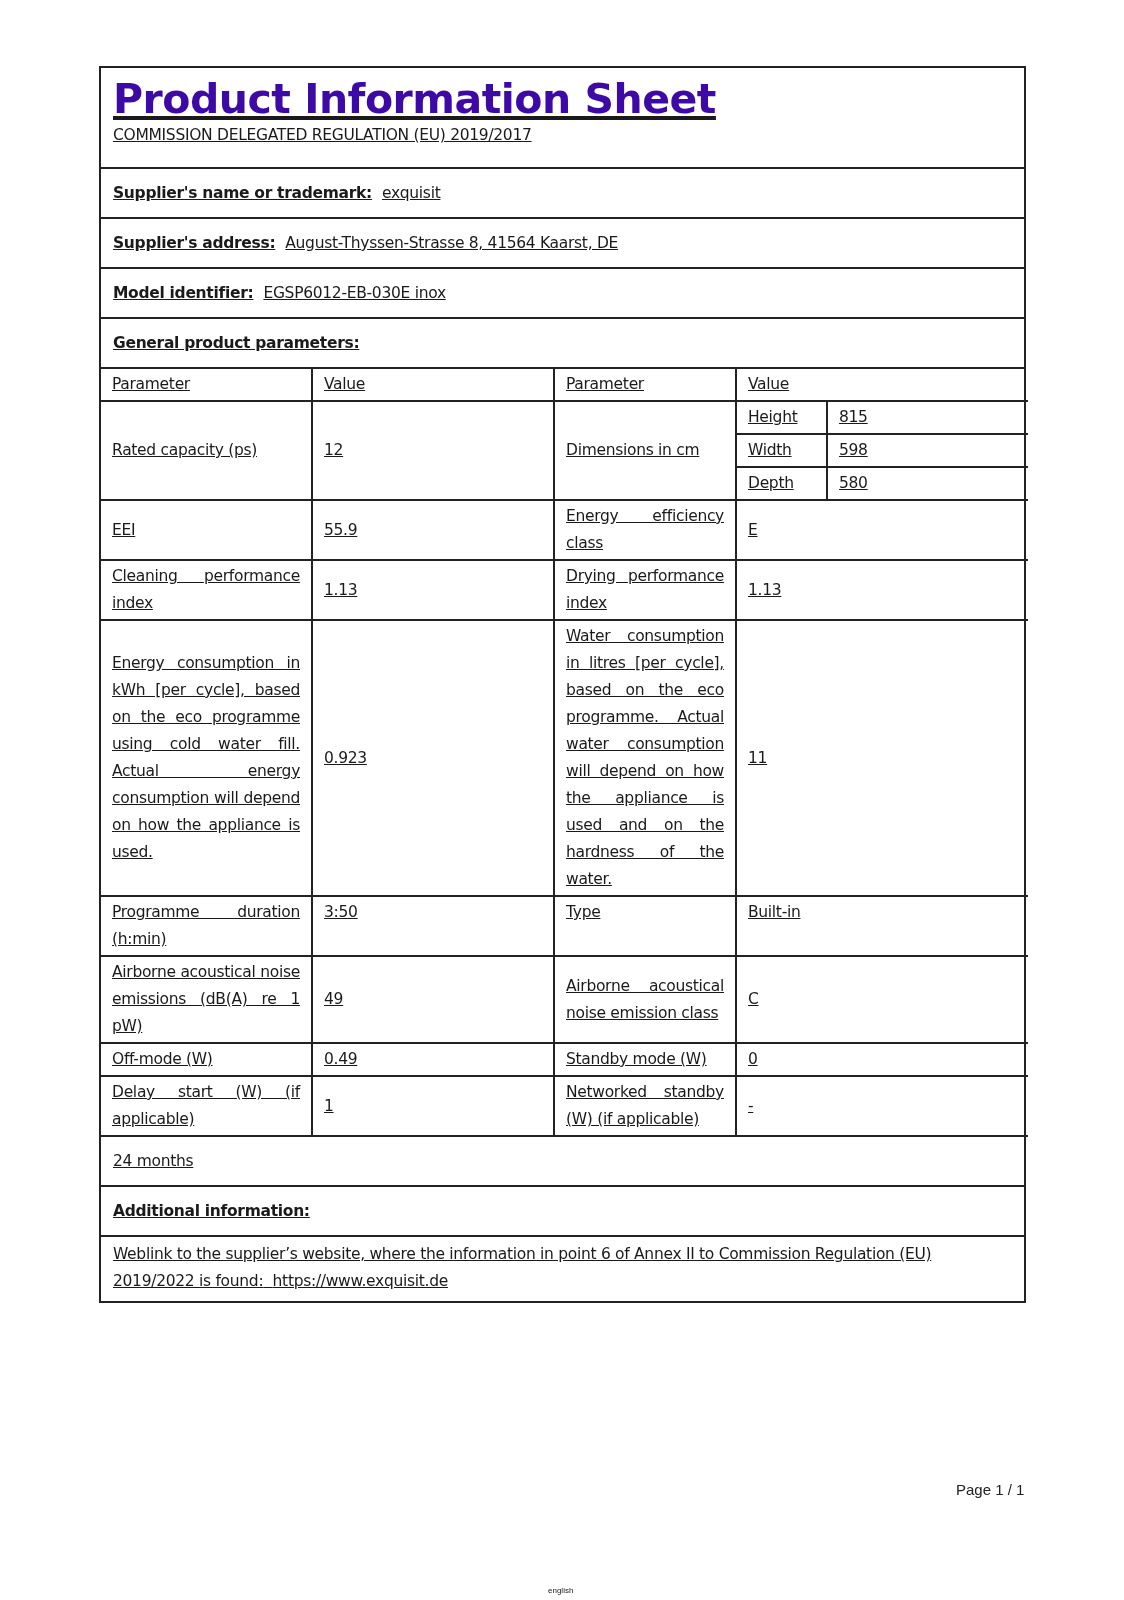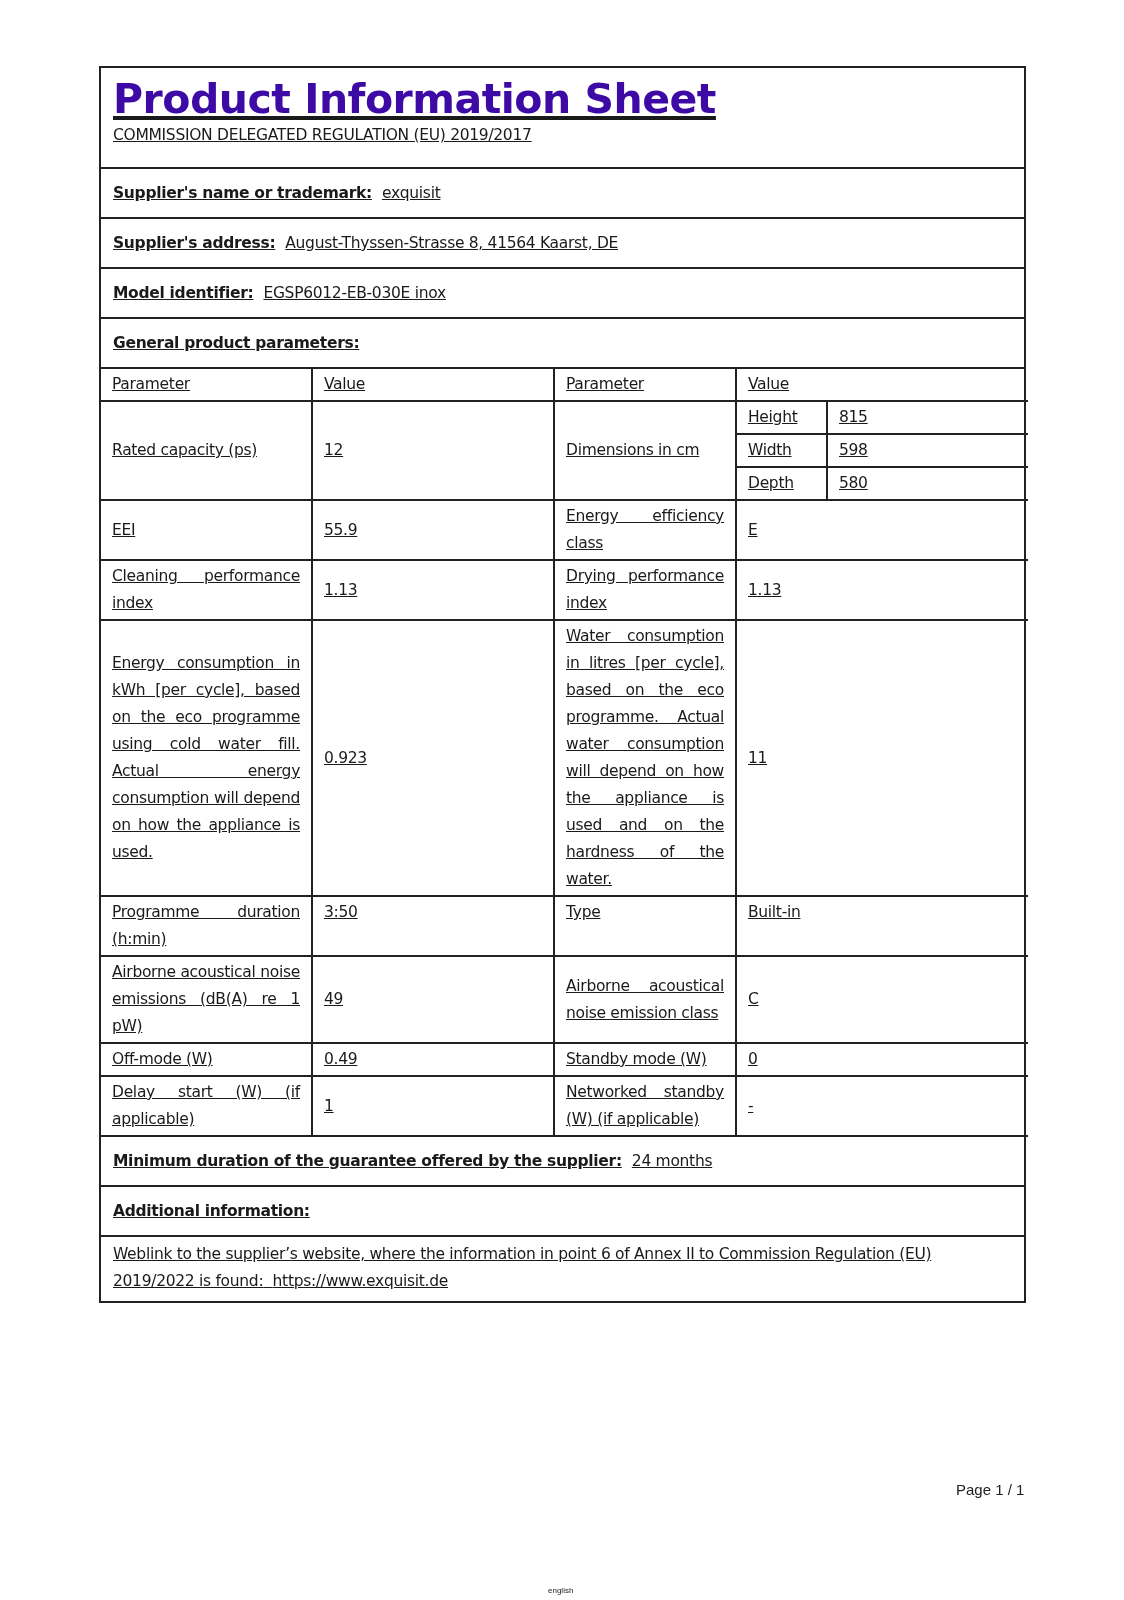--- a/index.html
+++ b/index.html
@@ -117,21 +117,20 @@
       <td class="j">Delay start (W) (if applicable)</td>
       <td class="c">1</td>
       <td class="j">Networked standby (W) (if applicable)</td>
       <td class="c last" colspan="2">-</td>
     </tr>
   </tbody>
     </table>
 
   <div class="footer-rows">
     <div class="row" style="border-top:none">
-      <span class="lbl">Minimum duration of the guarantee offered by the supplier:</span>
       <span>24 months</span>
     </div>
     <div class="row">
       <span class="lbl">Additional information:</span>
     </div>
     <div class="weblink">
       <span>Weblink to the supplier’s website, where the information in point 6 of Annex II to Commission Regulation (EU) 2019/2022 is found:</span>&nbsp;
       <span>https://www.exquisit.de</span>
     </div>
   </div>

